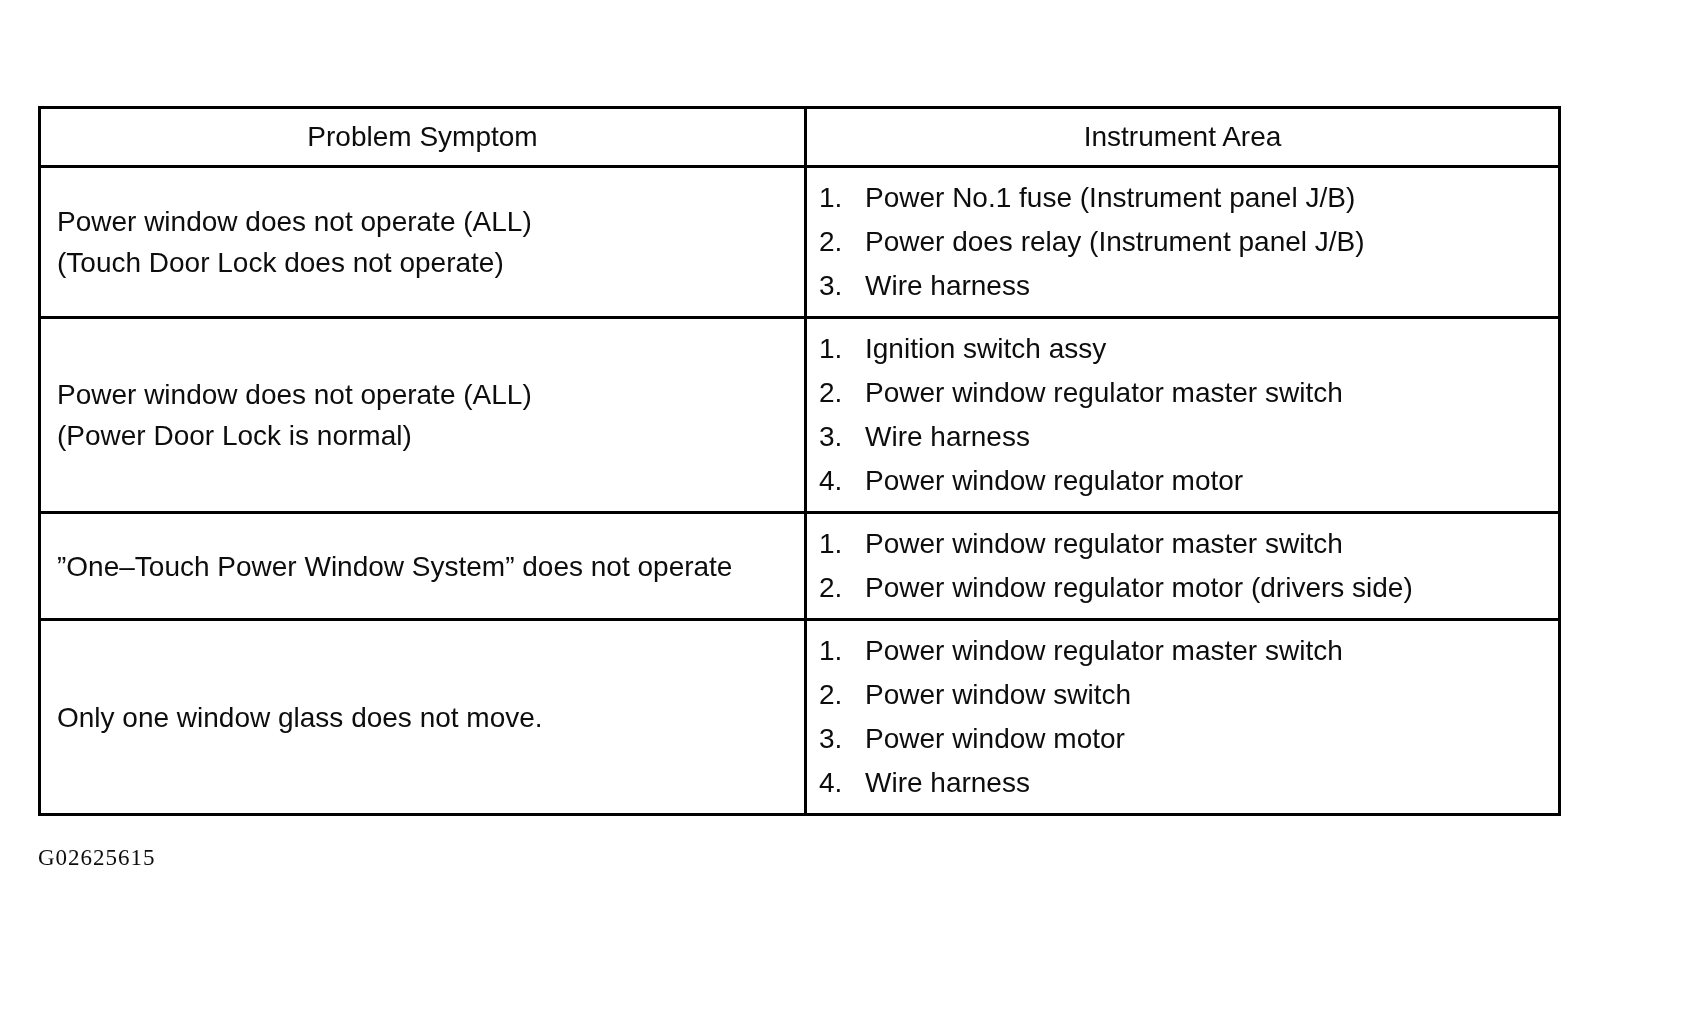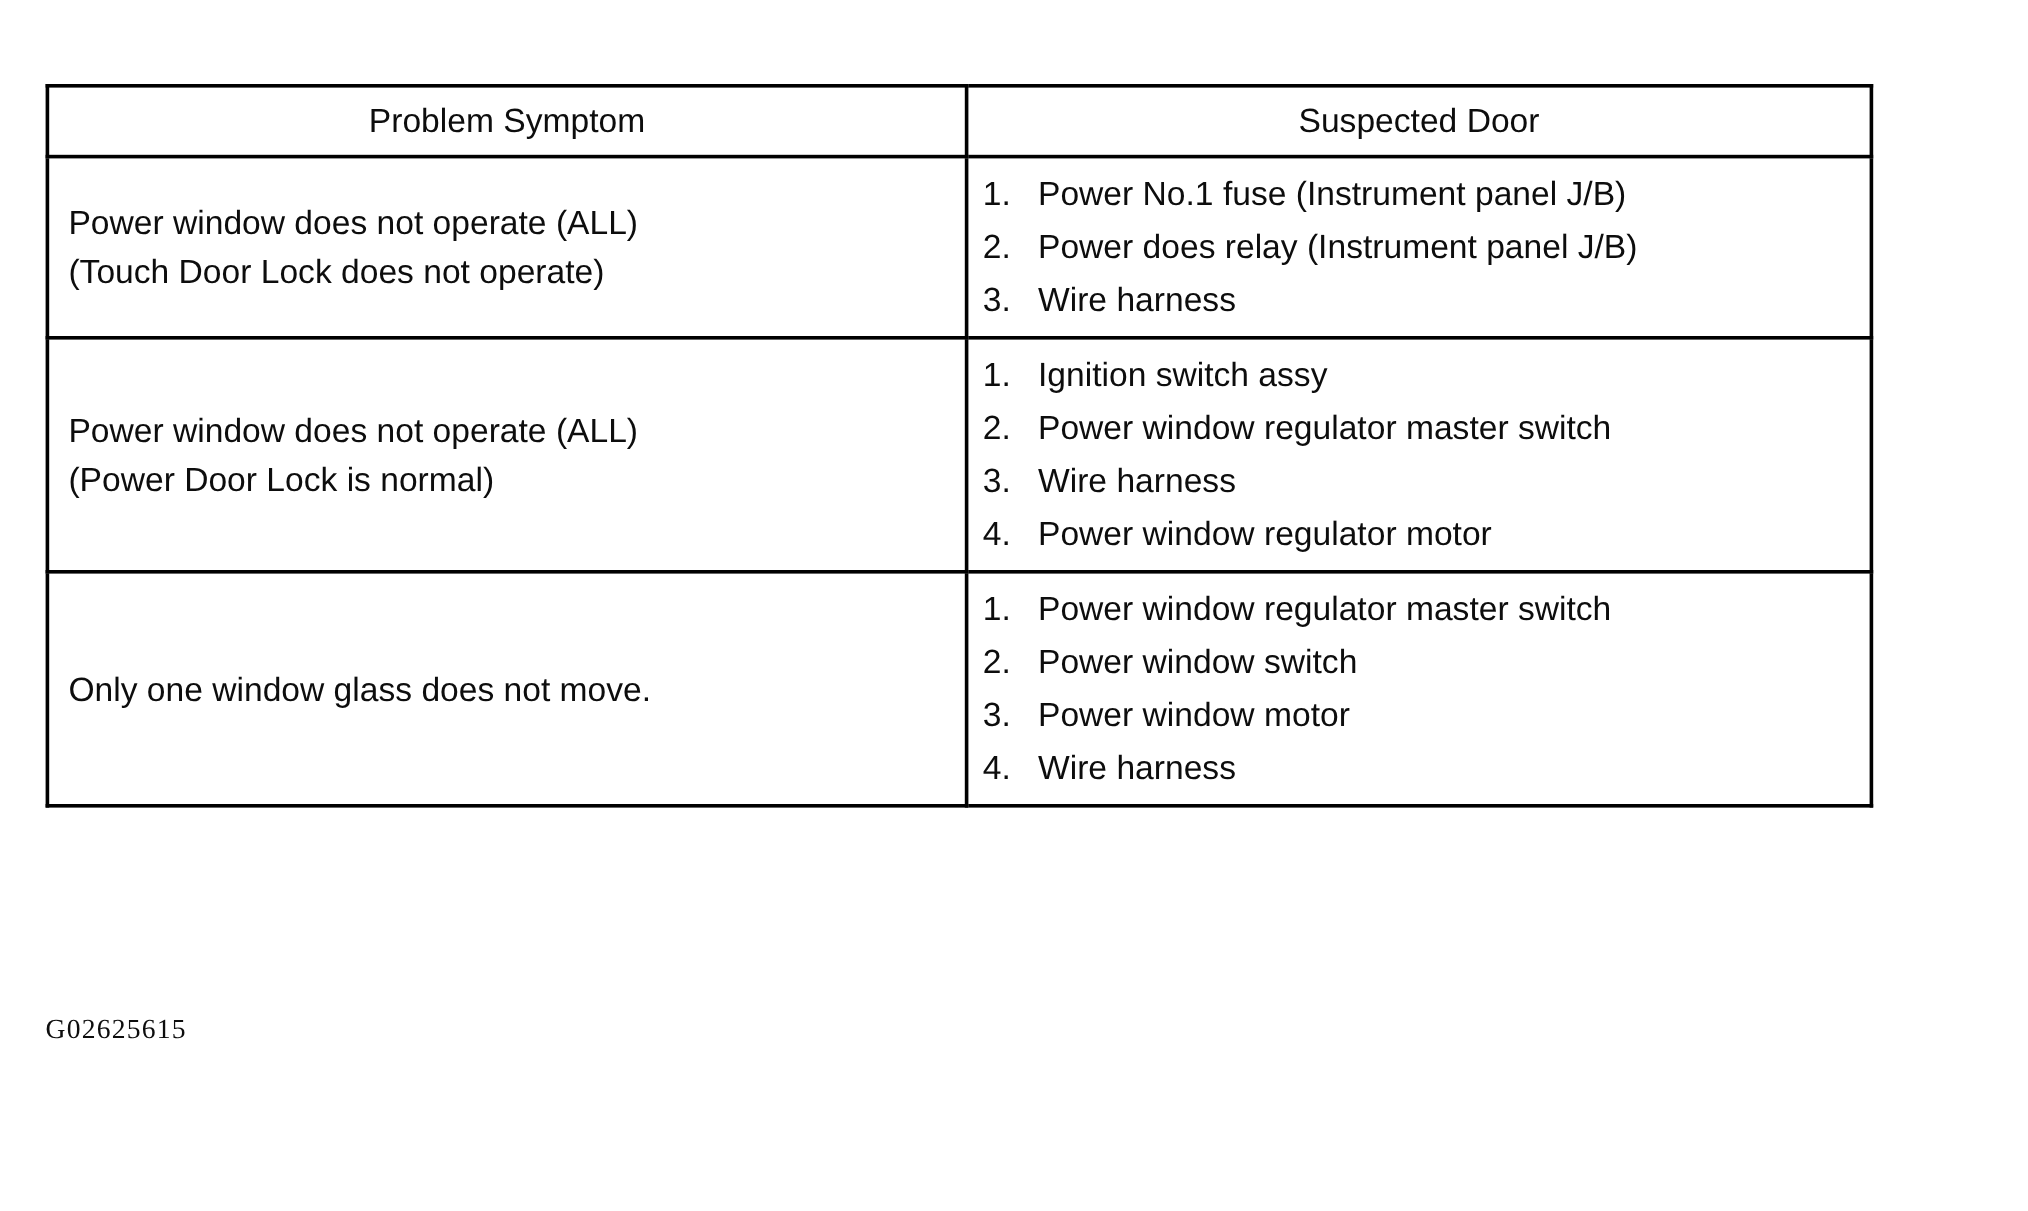--- a/index.html
+++ b/index.html
@@ -19,20 +19,21 @@
   table.trouble {
     position: absolute;
     left: 38px;
     top: 70px;
     width: 1498px;
     border-collapse: collapse;
     table-layout: fixed;
   }
   table.trouble, table.trouble th, table.trouble td {
     border: 3px solid #000000;
+    margin-top: 36px;
   }
   th.col-symptom { width: 755px; }
   th.col-area    { width: 743px; }
   table.trouble th {
     font-size: 28px;
     font-weight: 400;
     text-align: center;
     vertical-align: middle;
     padding: 6px 4px;
     height: 44px;
@@ -79,21 +80,21 @@
 </style>
 </head>
 <body>
 
 <div class="page">
 
   <table class="trouble">
     <thead>
       <tr>
         <th class="col-symptom">Problem Symptom</th>
-        <th class="col-area">Suspected Door</th>
+        <th class="col-area">Instrument Area</th>
       </tr>
     </thead>
     <tbody>
 
       <tr class="r0">
         <td class="symptom-cell">
           <div class="symptom-line">Power window does not operate (ALL)</div>
           <div class="symptom-line">(Touch Door Lock does not operate)</div>
         </td>
         <td class="area-cell">
@@ -130,20 +131,35 @@
             <span class="area-num">3.</span>
             <span class="area-text">Wire harness</span>
           </div>
           <div class="area-item">
             <span class="area-num">4.</span>
             <span class="area-text">Power window regulator motor</span>
           </div>
         </td>
       </tr>
 
+      <tr class="r2">
+        <td class="symptom-cell">
+          <div class="symptom-line">”One–Touch Power Window System” does not operate</div>
+        </td>
+        <td class="area-cell">
+          <div class="area-item">
+            <span class="area-num">1.</span>
+            <span class="area-text">Power window regulator master switch</span>
+          </div>
+          <div class="area-item">
+            <span class="area-num">2.</span>
+            <span class="area-text">Power window regulator motor (drivers side)</span>
+          </div>
+        </td>
+      </tr>
 
       <tr class="r3">
         <td class="symptom-cell">
           <div class="symptom-line">Only one window glass does not move.</div>
         </td>
         <td class="area-cell">
           <div class="area-item">
             <span class="area-num">1.</span>
             <span class="area-text">Power window regulator master switch</span>
           </div>

